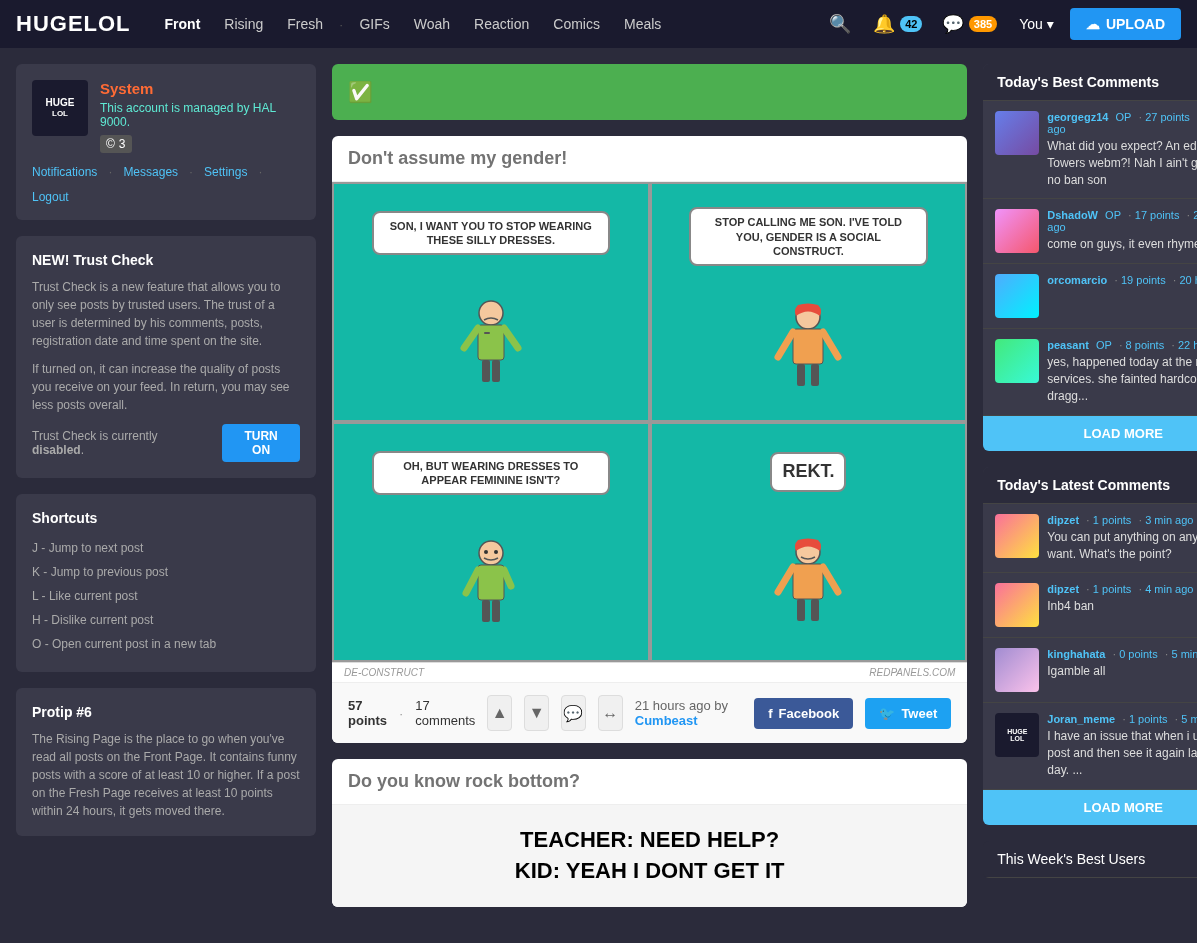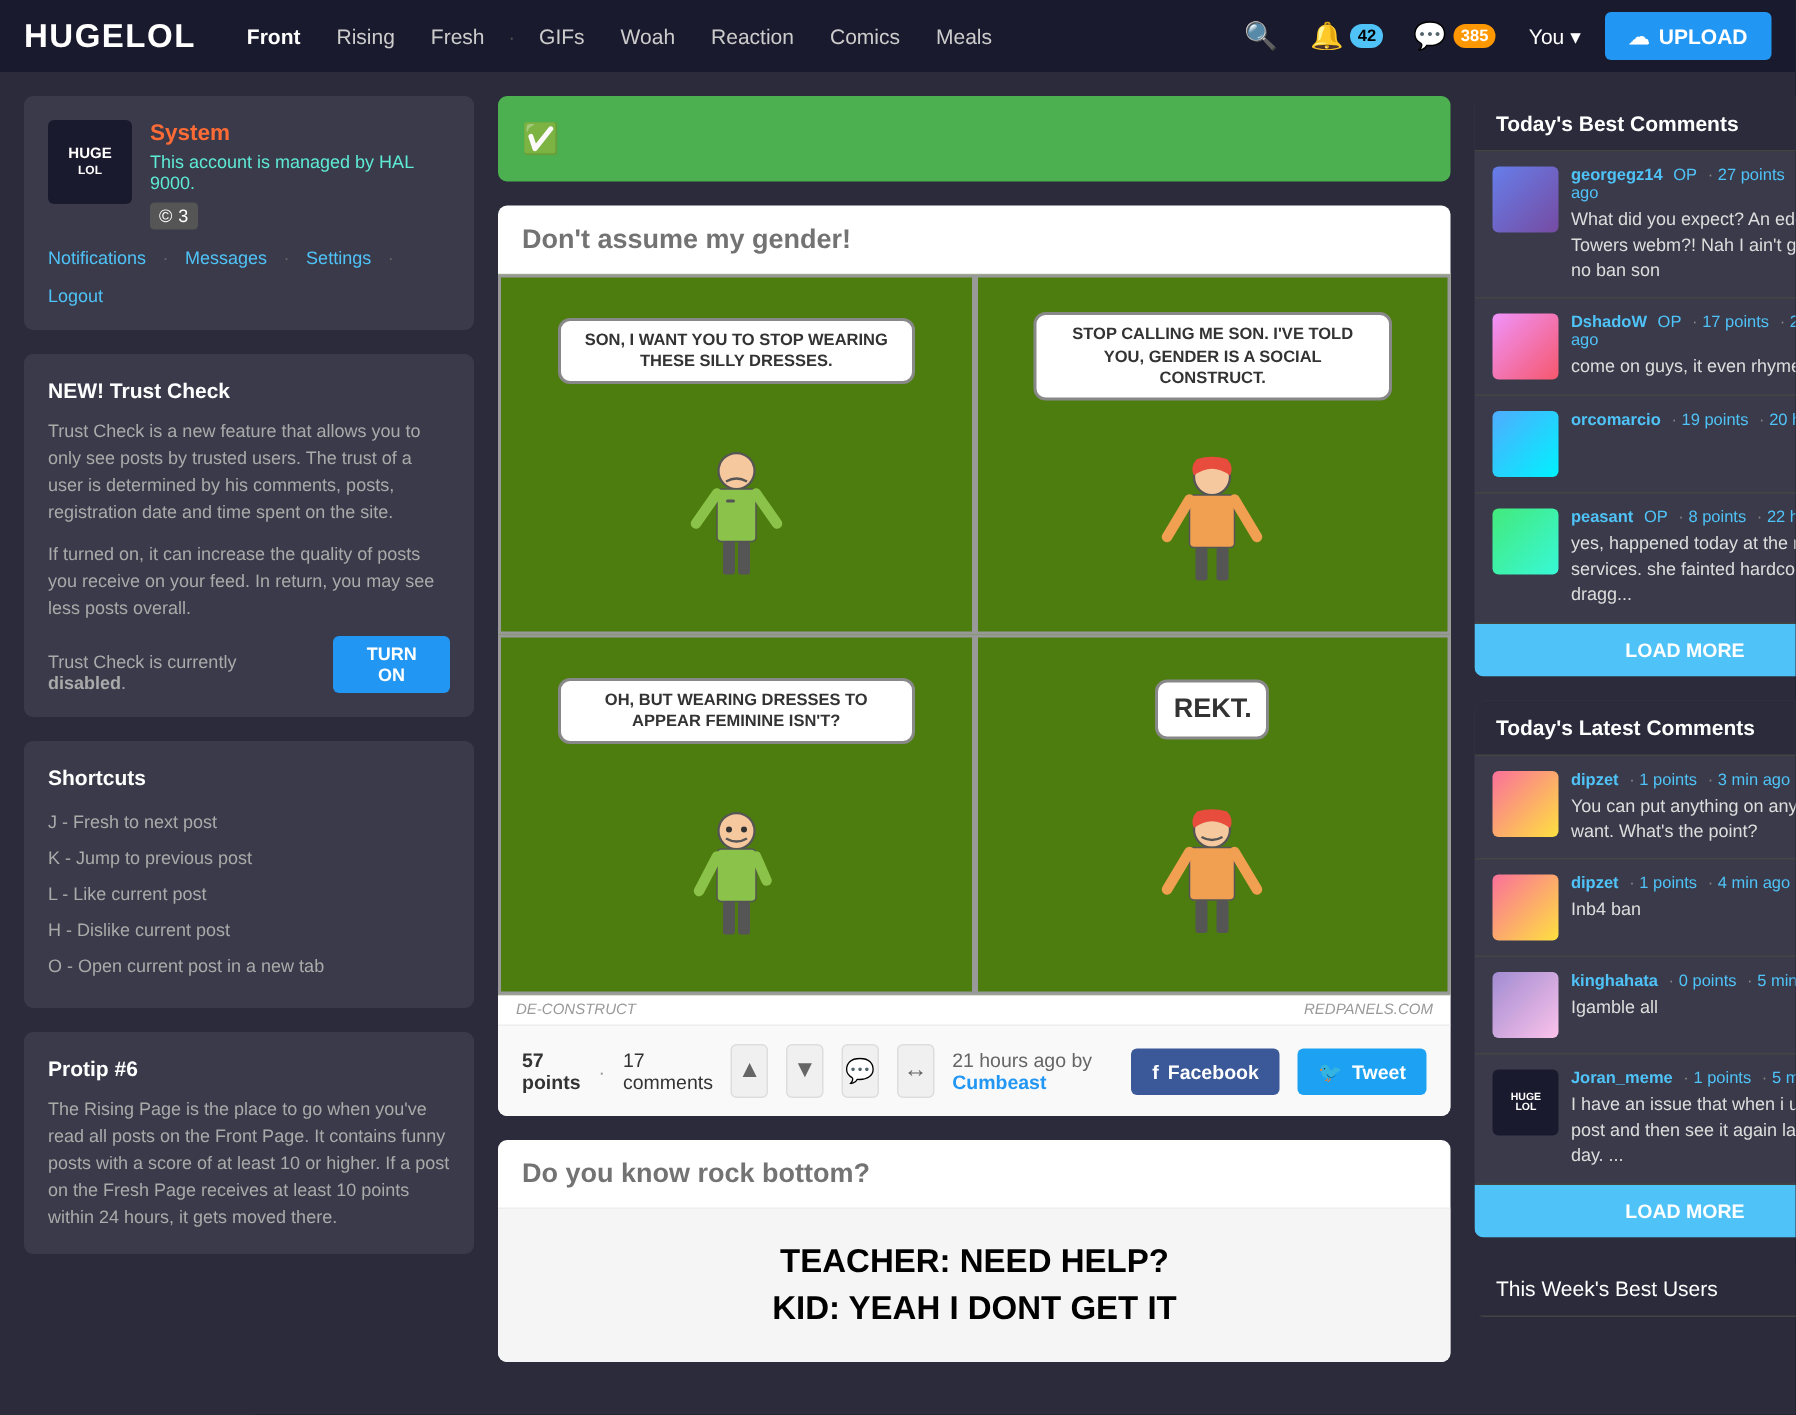--- a/index.html
+++ b/index.html
@@ -179,21 +179,21 @@
 
     .trust-card {
       background: #3a3a4a;
       border-radius: 6px;
       padding: 16px;
     }
     .trust-card h4 { color: #fff; font-size: 14px; margin-bottom: 10px; }
     .trust-card p { color: #aaa; font-size: 12px; line-height: 1.5; margin-bottom: 10px; }
     .trust-status {
       display: flex;
-      align-items: flex-end;
+      align-items: center;
       gap: 12px;
       font-size: 12px;
       color: #aaa;
     }
     .turn-on-btn {
       background: #2196f3;
       color: #fff;
       border: none;
       cursor: pointer;
       padding: 5px 12px;
@@ -256,21 +256,21 @@
     .comic-strip {
       width: 100%;
       display: grid;
       grid-template-columns: 1fr 1fr;
       grid-template-rows: auto auto;
       background: #fff;
     }
     .comic-panel {
       border: 2px solid #999;
       padding: 8px;
-      background: #4d7c0f;
+      background: #14b8a6;
       min-height: 240px;
       position: relative;
       display: flex;
       flex-direction: column;
       align-items: center;
       justify-content: space-around;
     }
     .speech-bubble {
       background: #fff;
       border: 2px solid #888;
@@ -508,21 +508,21 @@
       <p>Trust Check is a new feature that allows you to only see posts by trusted users. The trust of a user is determined by his comments, posts, registration date and time spent on the site.</p>
       <p>If turned on, it can increase the quality of posts you receive on your feed. In return, you may see less posts overall.</p>
       <div class="trust-status">
         <span>Trust Check is currently <strong>disabled</strong>.</span>
         <button class="turn-on-btn">TURN ON</button>
       </div>
     </div>
 
     <div class="shortcuts-card">
       <h4>Shortcuts</h4>
-      <div class="shortcut-item">J - Fresh to next post</div>
+      <div class="shortcut-item">J - Jump to next post</div>
       <div class="shortcut-item">K - Jump to previous post</div>
       <div class="shortcut-item">L - Like current post</div>
       <div class="shortcut-item">H - Dislike current post</div>
       <div class="shortcut-item">O - Open current post in a new tab</div>
     </div>
 
     <div class="protip-card">
       <h4>Protip #6</h4>
       <p>The Rising Page is the place to go when you've read all posts on the Front Page. It contains funny posts with a score of at least 10 or higher. If a post on the Fresh Page receives at least 10 points within 24 hours, it gets moved there.</p>
     </div>

